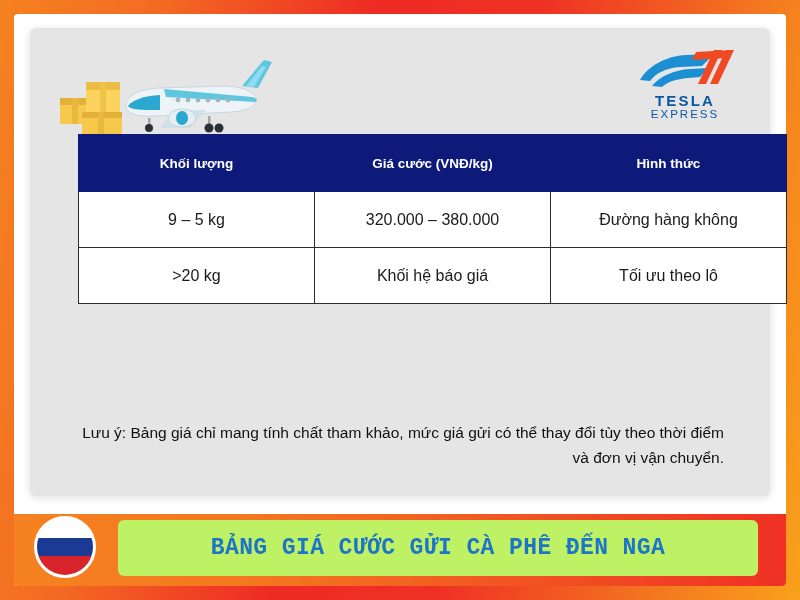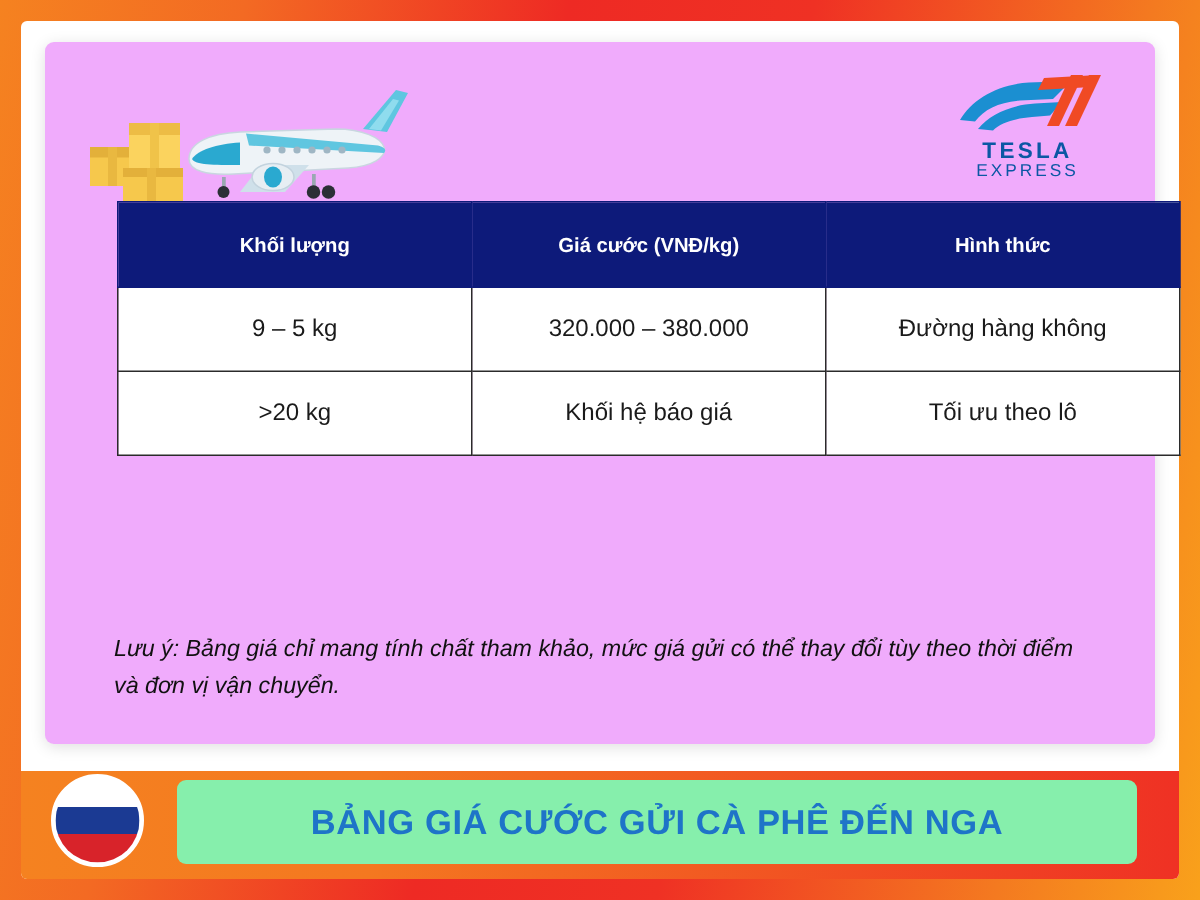--- a/index.html
+++ b/index.html
@@ -34,21 +34,21 @@
     width: 772px;
     height: 572px;
     background: #ffffff;
     border-radius: 4px;
   }
   .card {
     position: absolute;
     left: 30px; top: 28px;
     width: 740px;
     height: 468px;
-    background: #f0abfc;
+    background: #e5e5e5;
     border-radius: 6px;
     box-shadow: 0 2px 10px rgba(0,0,0,0.13);
   }
 
   
   .illus {
     position: absolute;
     left: 26px; top: 20px;
     width: 220px;
     height: 100px;
@@ -116,22 +116,21 @@
   }
   table.price col.c1 { width: 236px; }
   table.price col.c2 { width: 236px; }
   table.price col.c3 { width: 236px; }
 
   .note {
     position: absolute;
     left: 46px;
     top: 392px;
     width: 648px;
-    text-align: left;
-    font-style: italic;
+    text-align: right;
     font-size: 15.5px;
     line-height: 25px;
     color: #111111;
   }
 
   
   .bottom-bar {
     position: absolute;
     left: 14px;
     bottom: 14px;
@@ -159,25 +158,26 @@
   .flag .w { background: #ffffff; }
   .flag .b { background: #1b3a93; }
   .flag .r { background: #d8232a; }
 
   .title-pill {
     position: absolute;
     left: 118px;
     bottom: 24px;
     width: 640px;
     height: 56px;
-    background: #86efac;
+    background: #bef264;
     border-radius: 6px;
     display: flex;
     align-items: center;
     justify-content: center;
+    font-family: Liberation Mono, monospace;
   }
   .title-pill-text {
     color: #1e74c8;
     font-size: 23px;
     font-weight: bold;
     letter-spacing: 0.4px;
     text-align: center;
   }
 </style>
 </head>

